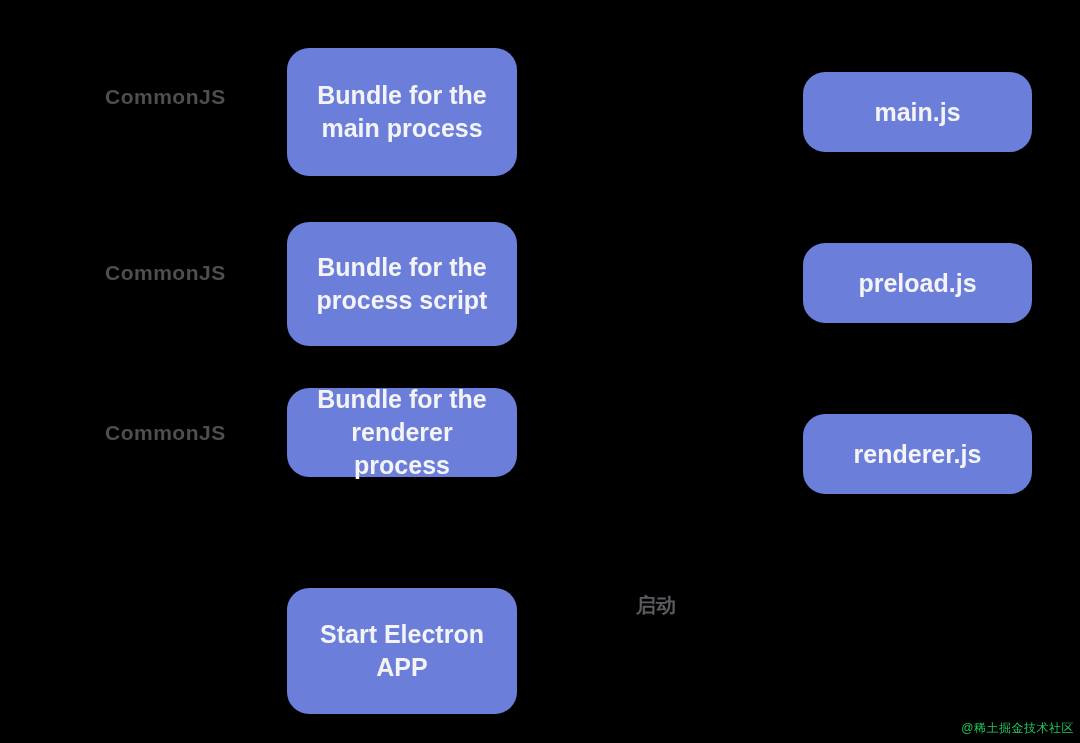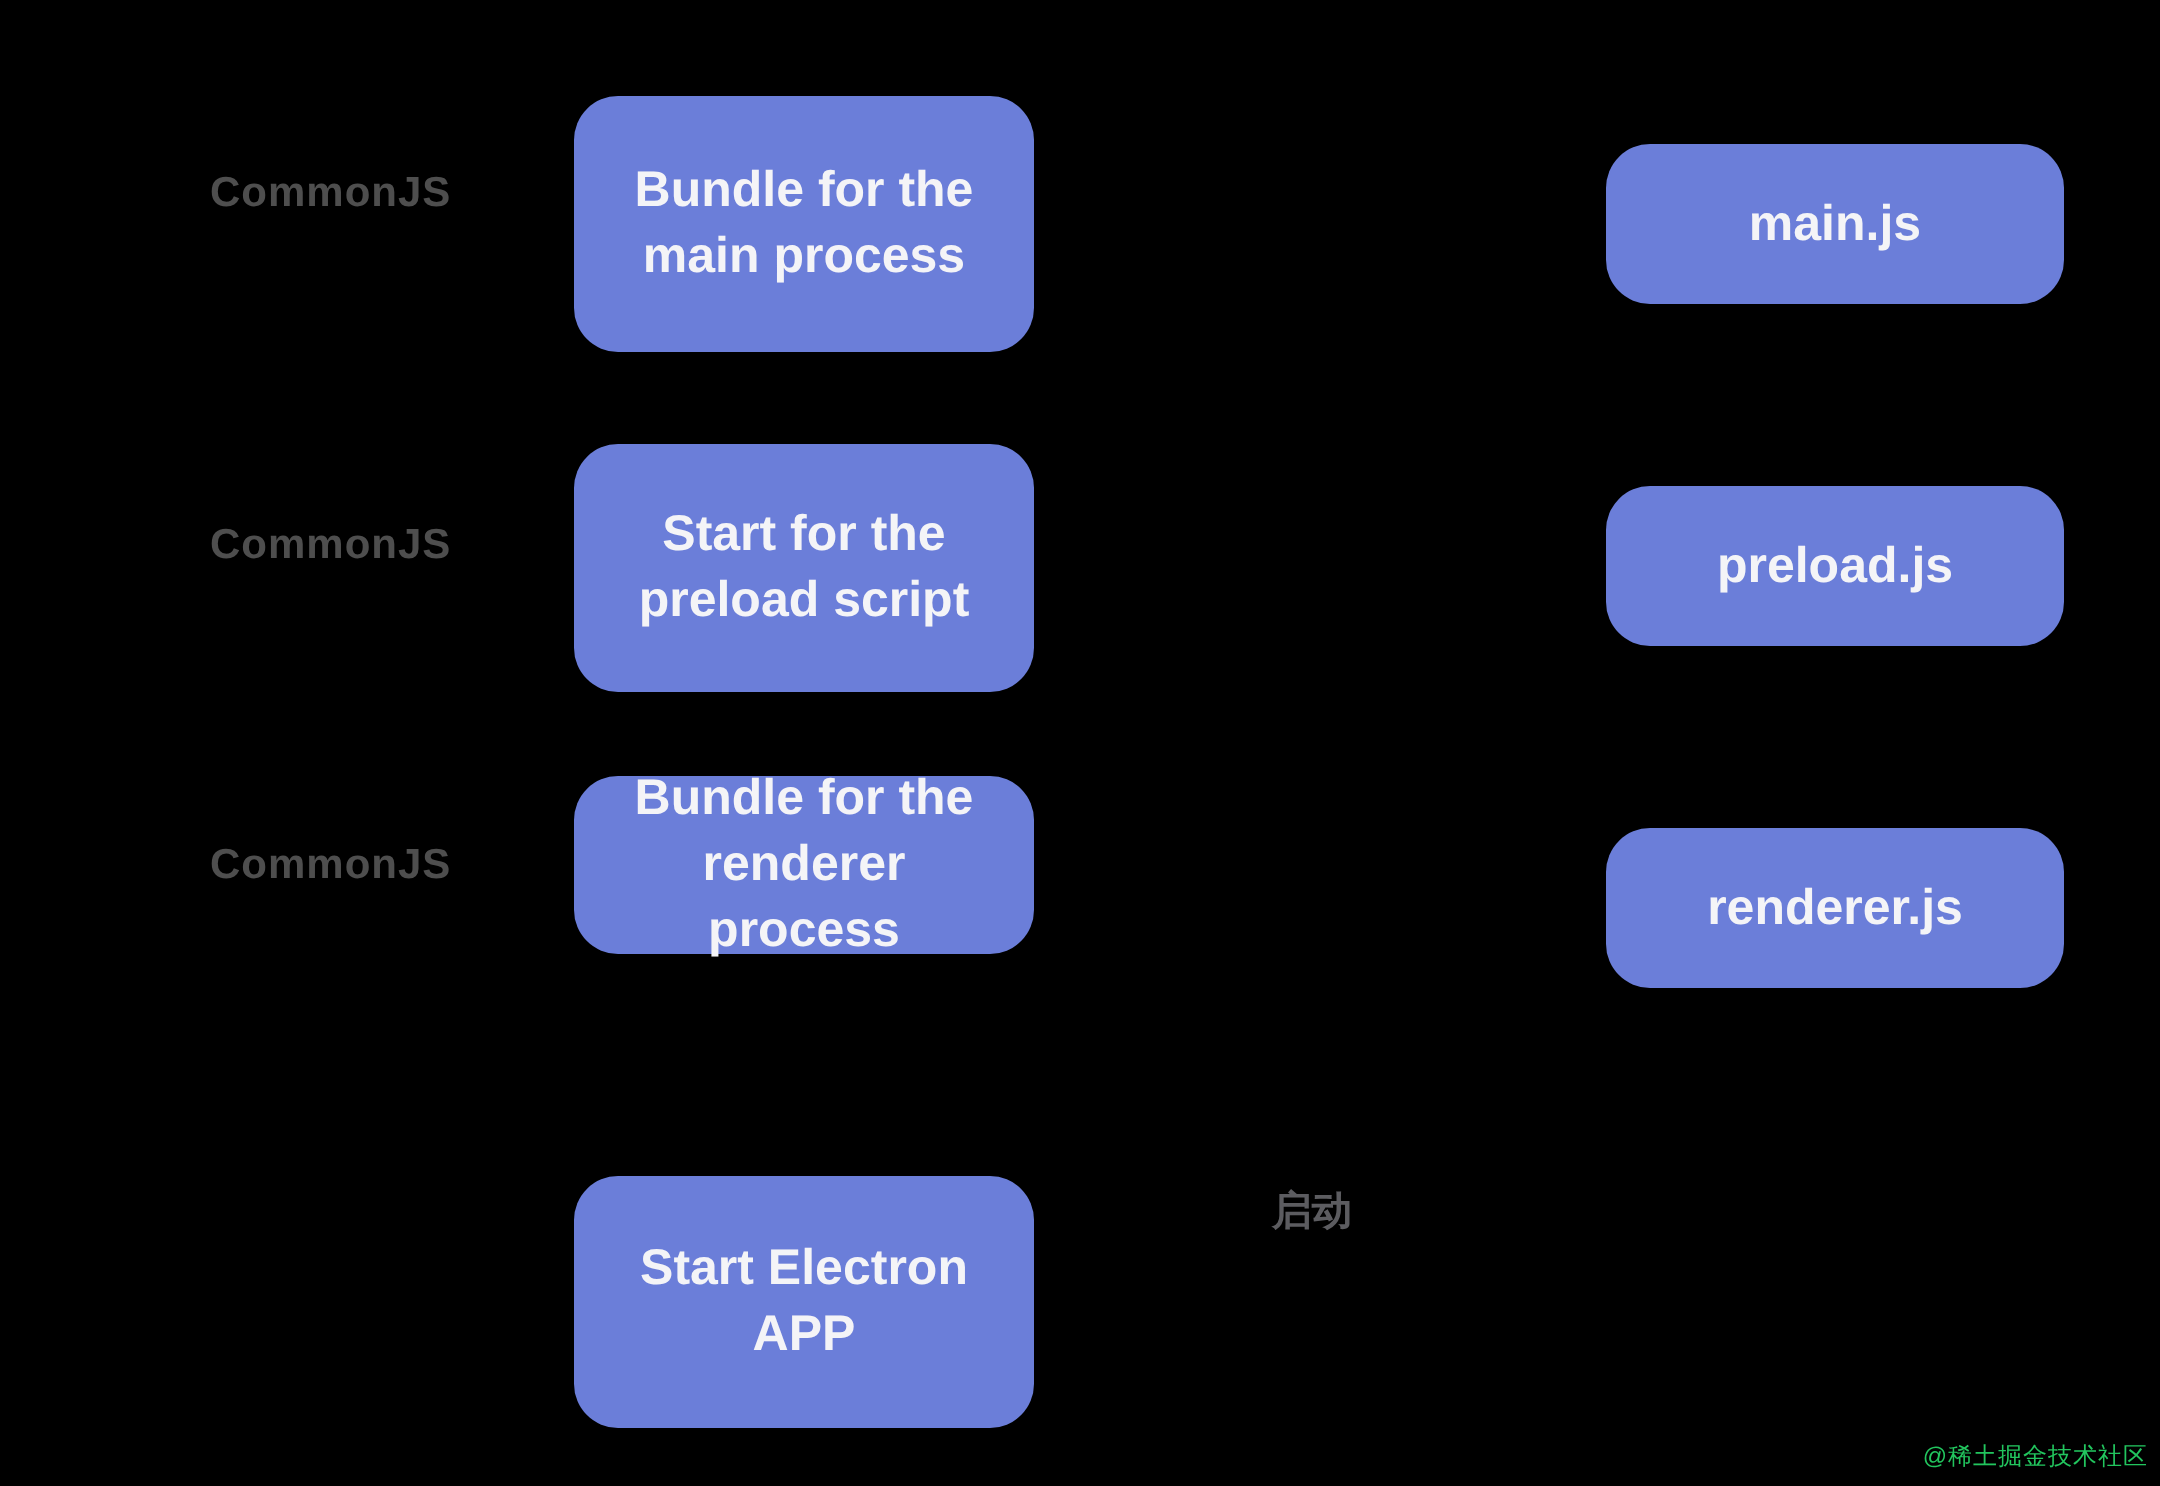--- a/index.html
+++ b/index.html
@@ -81,21 +81,21 @@
 <div class="canvas">
 
   <div class="side-label l1">CommonJS</div>
   <div class="side-label l2">CommonJS</div>
   <div class="side-label l3">CommonJS</div>
 
   <div class="box pbox p1">
     <span>Bundle for the main process</span>
   </div>
   <div class="box pbox p2">
-    <span>Start for the preload script</span>
+    <span>Bundle for the process script</span>
   </div>
   <div class="box pbox p3">
     <span>Bundle for the renderer process</span>
   </div>
   <div class="box pbox p4">
     <span>Start Electron APP</span>
   </div>
 
   <div class="box fbox f1">
     <span>main.js</span>

